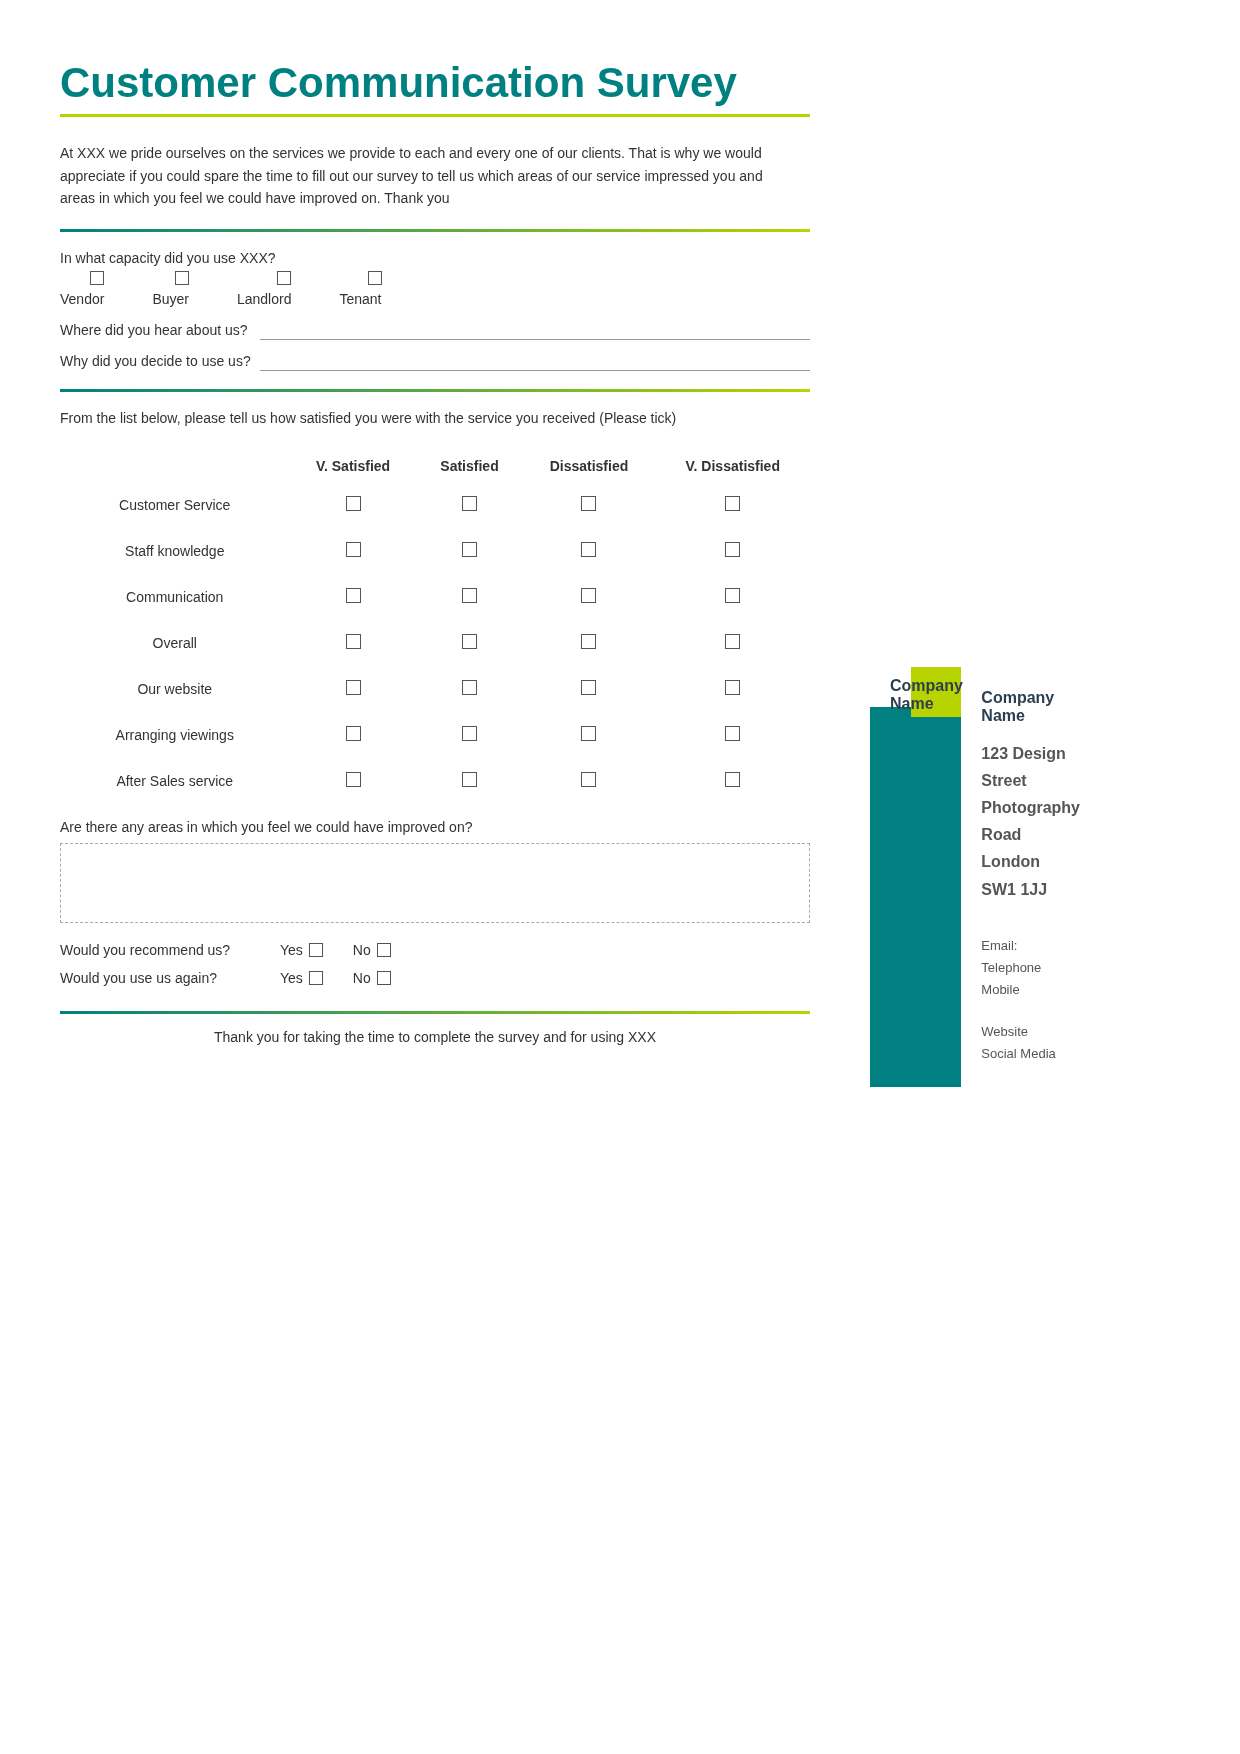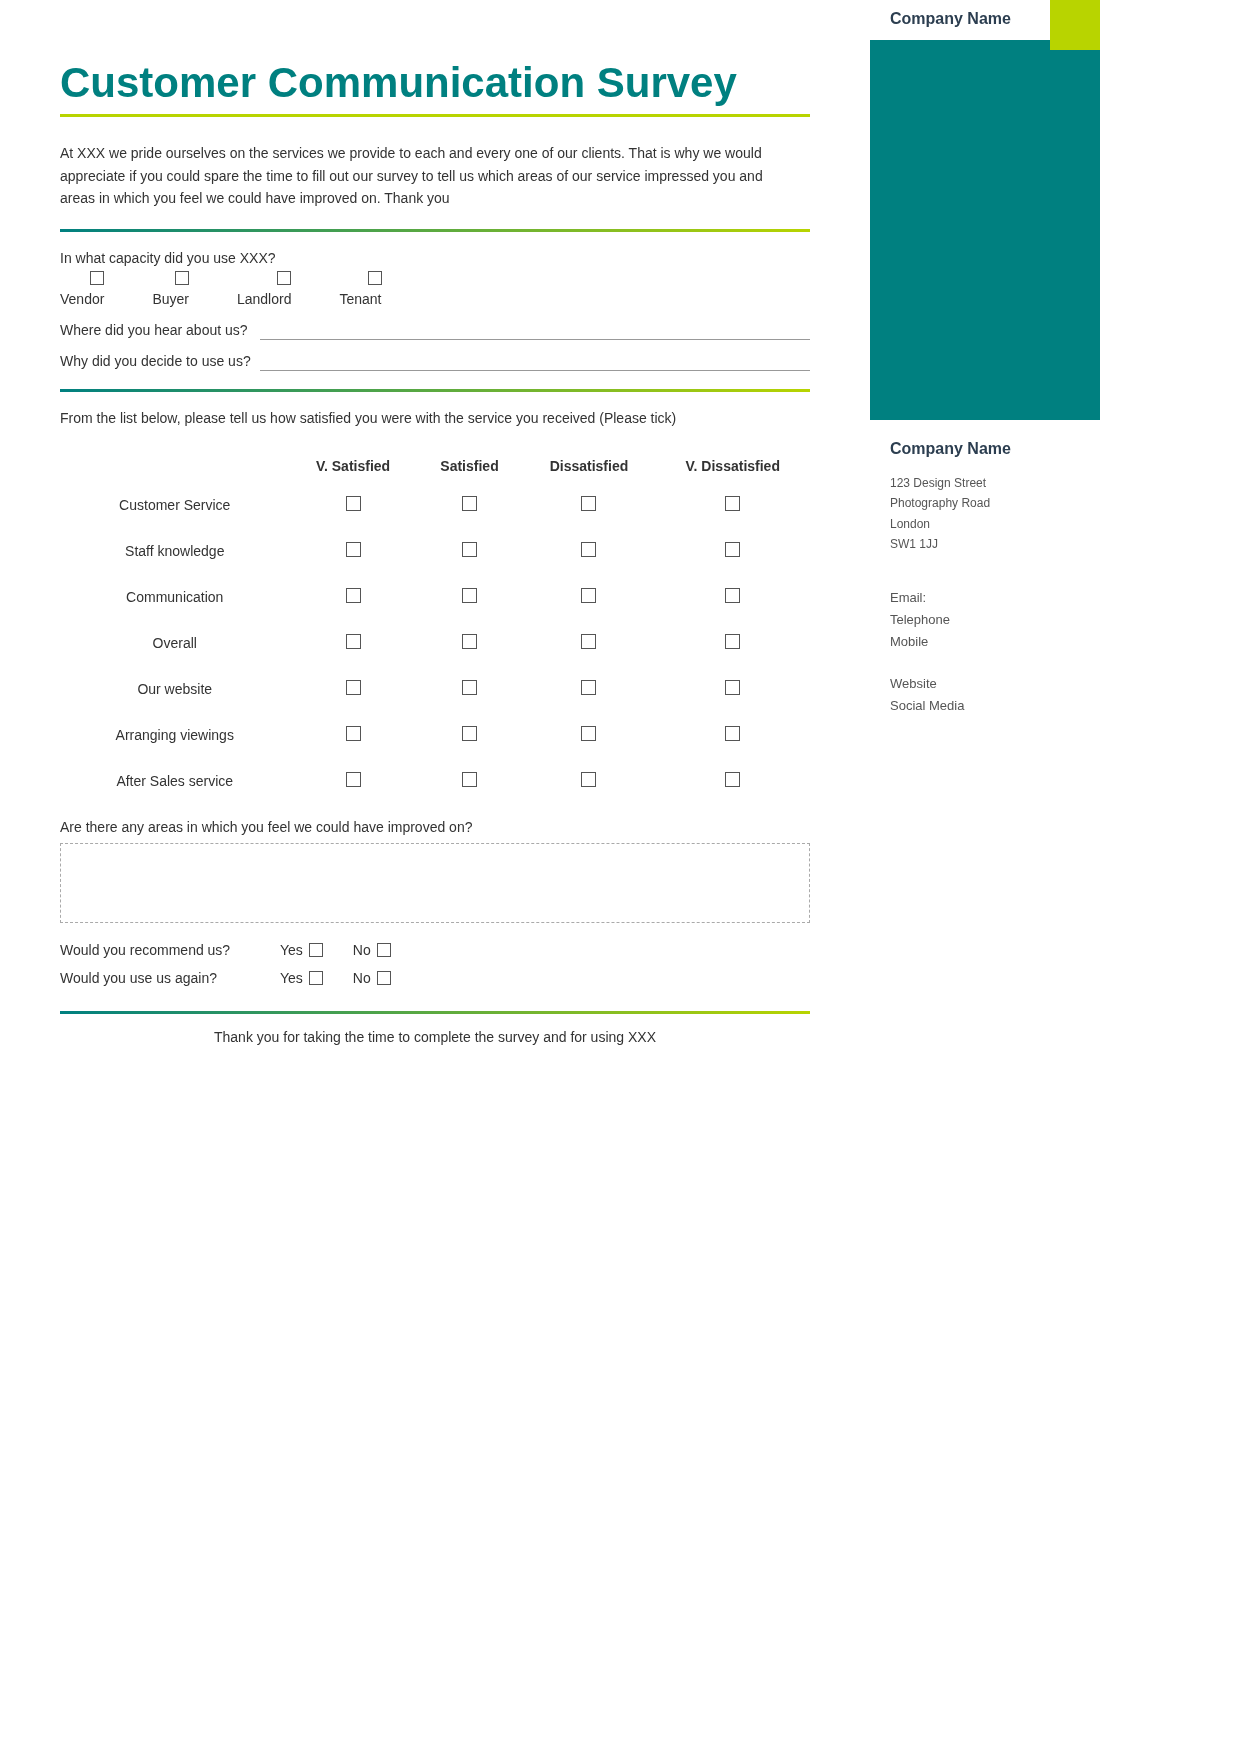--- a/index.html
+++ b/index.html
@@ -24,21 +24,20 @@
       flex: 1;
       padding: 60px 60px 60px 60px;
       max-width: 870px;
     }
     
     .sidebar {
       width: 230px;
       min-height: 1754px;
       position: relative;
       display: flex;
-      flex-direction: column;
       align-items: center;
     }
     .sidebar-top {
       width: 100%;
       background: #008080;
       height: 420px;
       position: relative;
       display: flex;
       flex-direction: column;
       align-items: flex-start;
@@ -75,24 +74,25 @@
       padding: 20px;
       width: 100%;
     }
     .sidebar-bottom-company {
       font-size: 16px;
       font-weight: bold;
       color: #2c3e50;
       margin-bottom: 15px;
     }
     .sidebar-address {
-      font-size: 12px;
+      font-size: 16px;
       color: #555;
       line-height: 1.7;
       margin-bottom: 32px;
+      font-weight: bold;
     }
     .sidebar-contact {
       font-size: 13px;
       color: #555;
       line-height: 1.7;
       margin-bottom: 20px;
     }
     .sidebar-web {
       font-size: 13px;
       color: #555;

